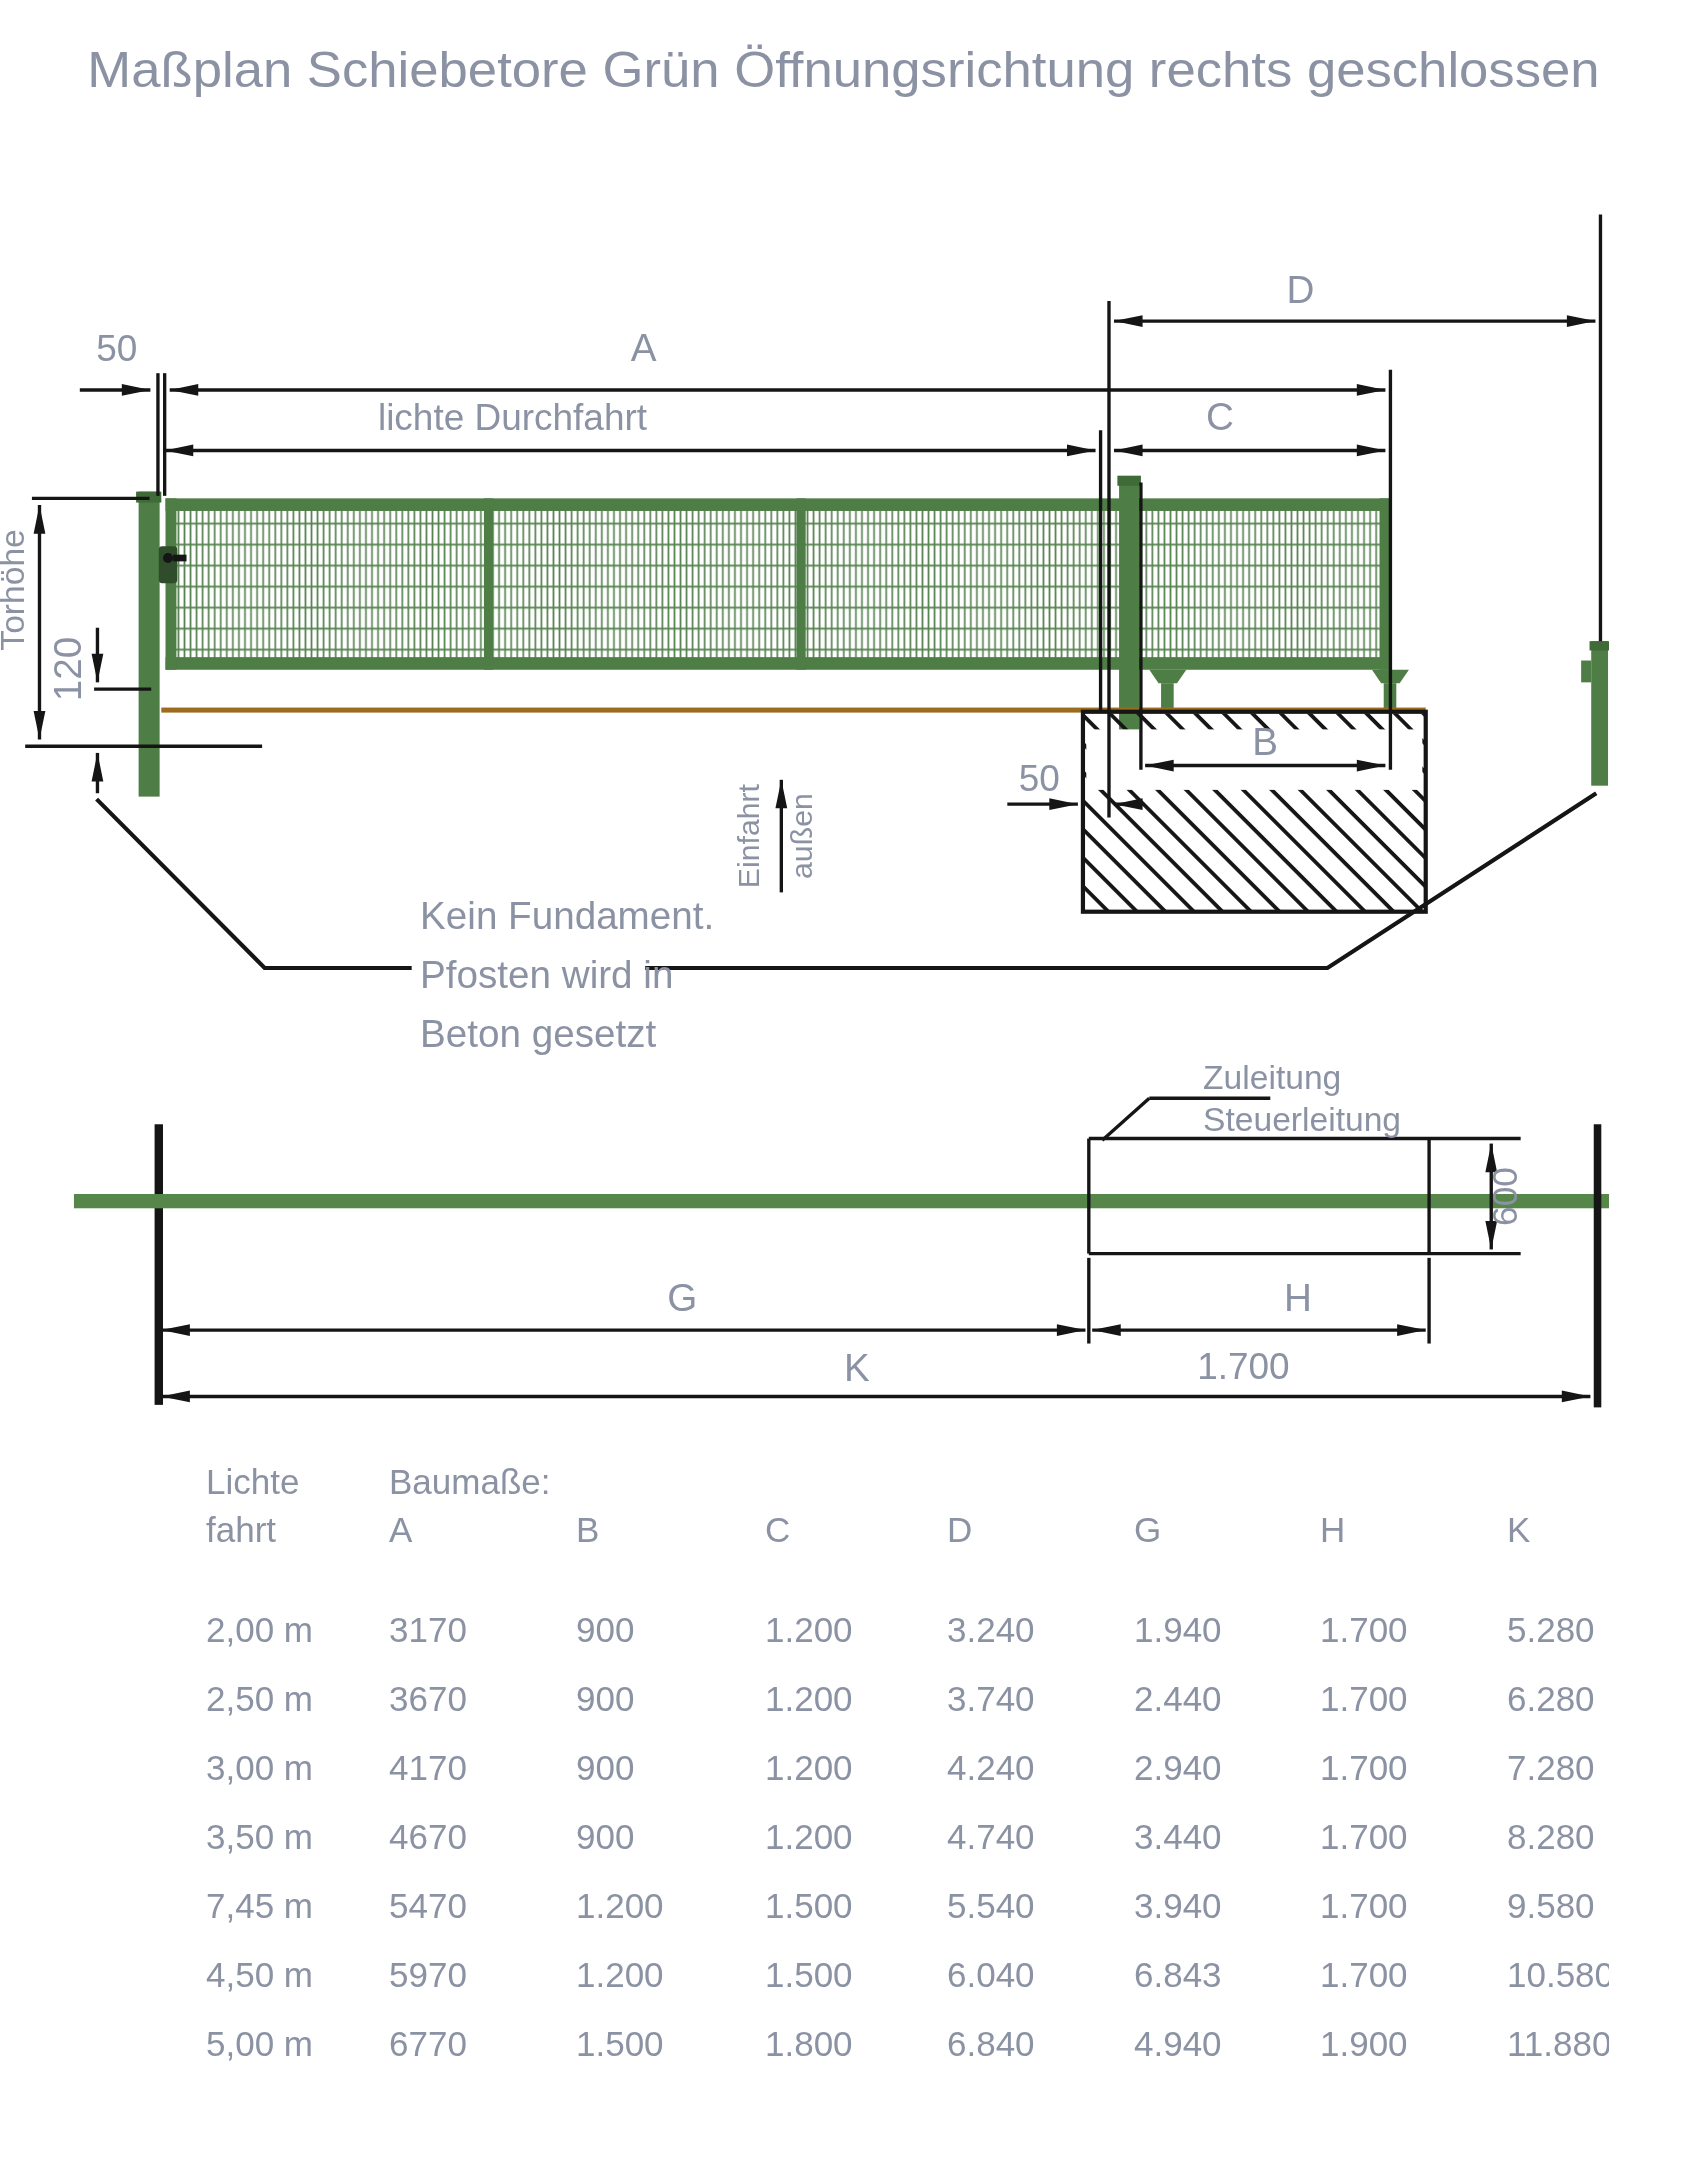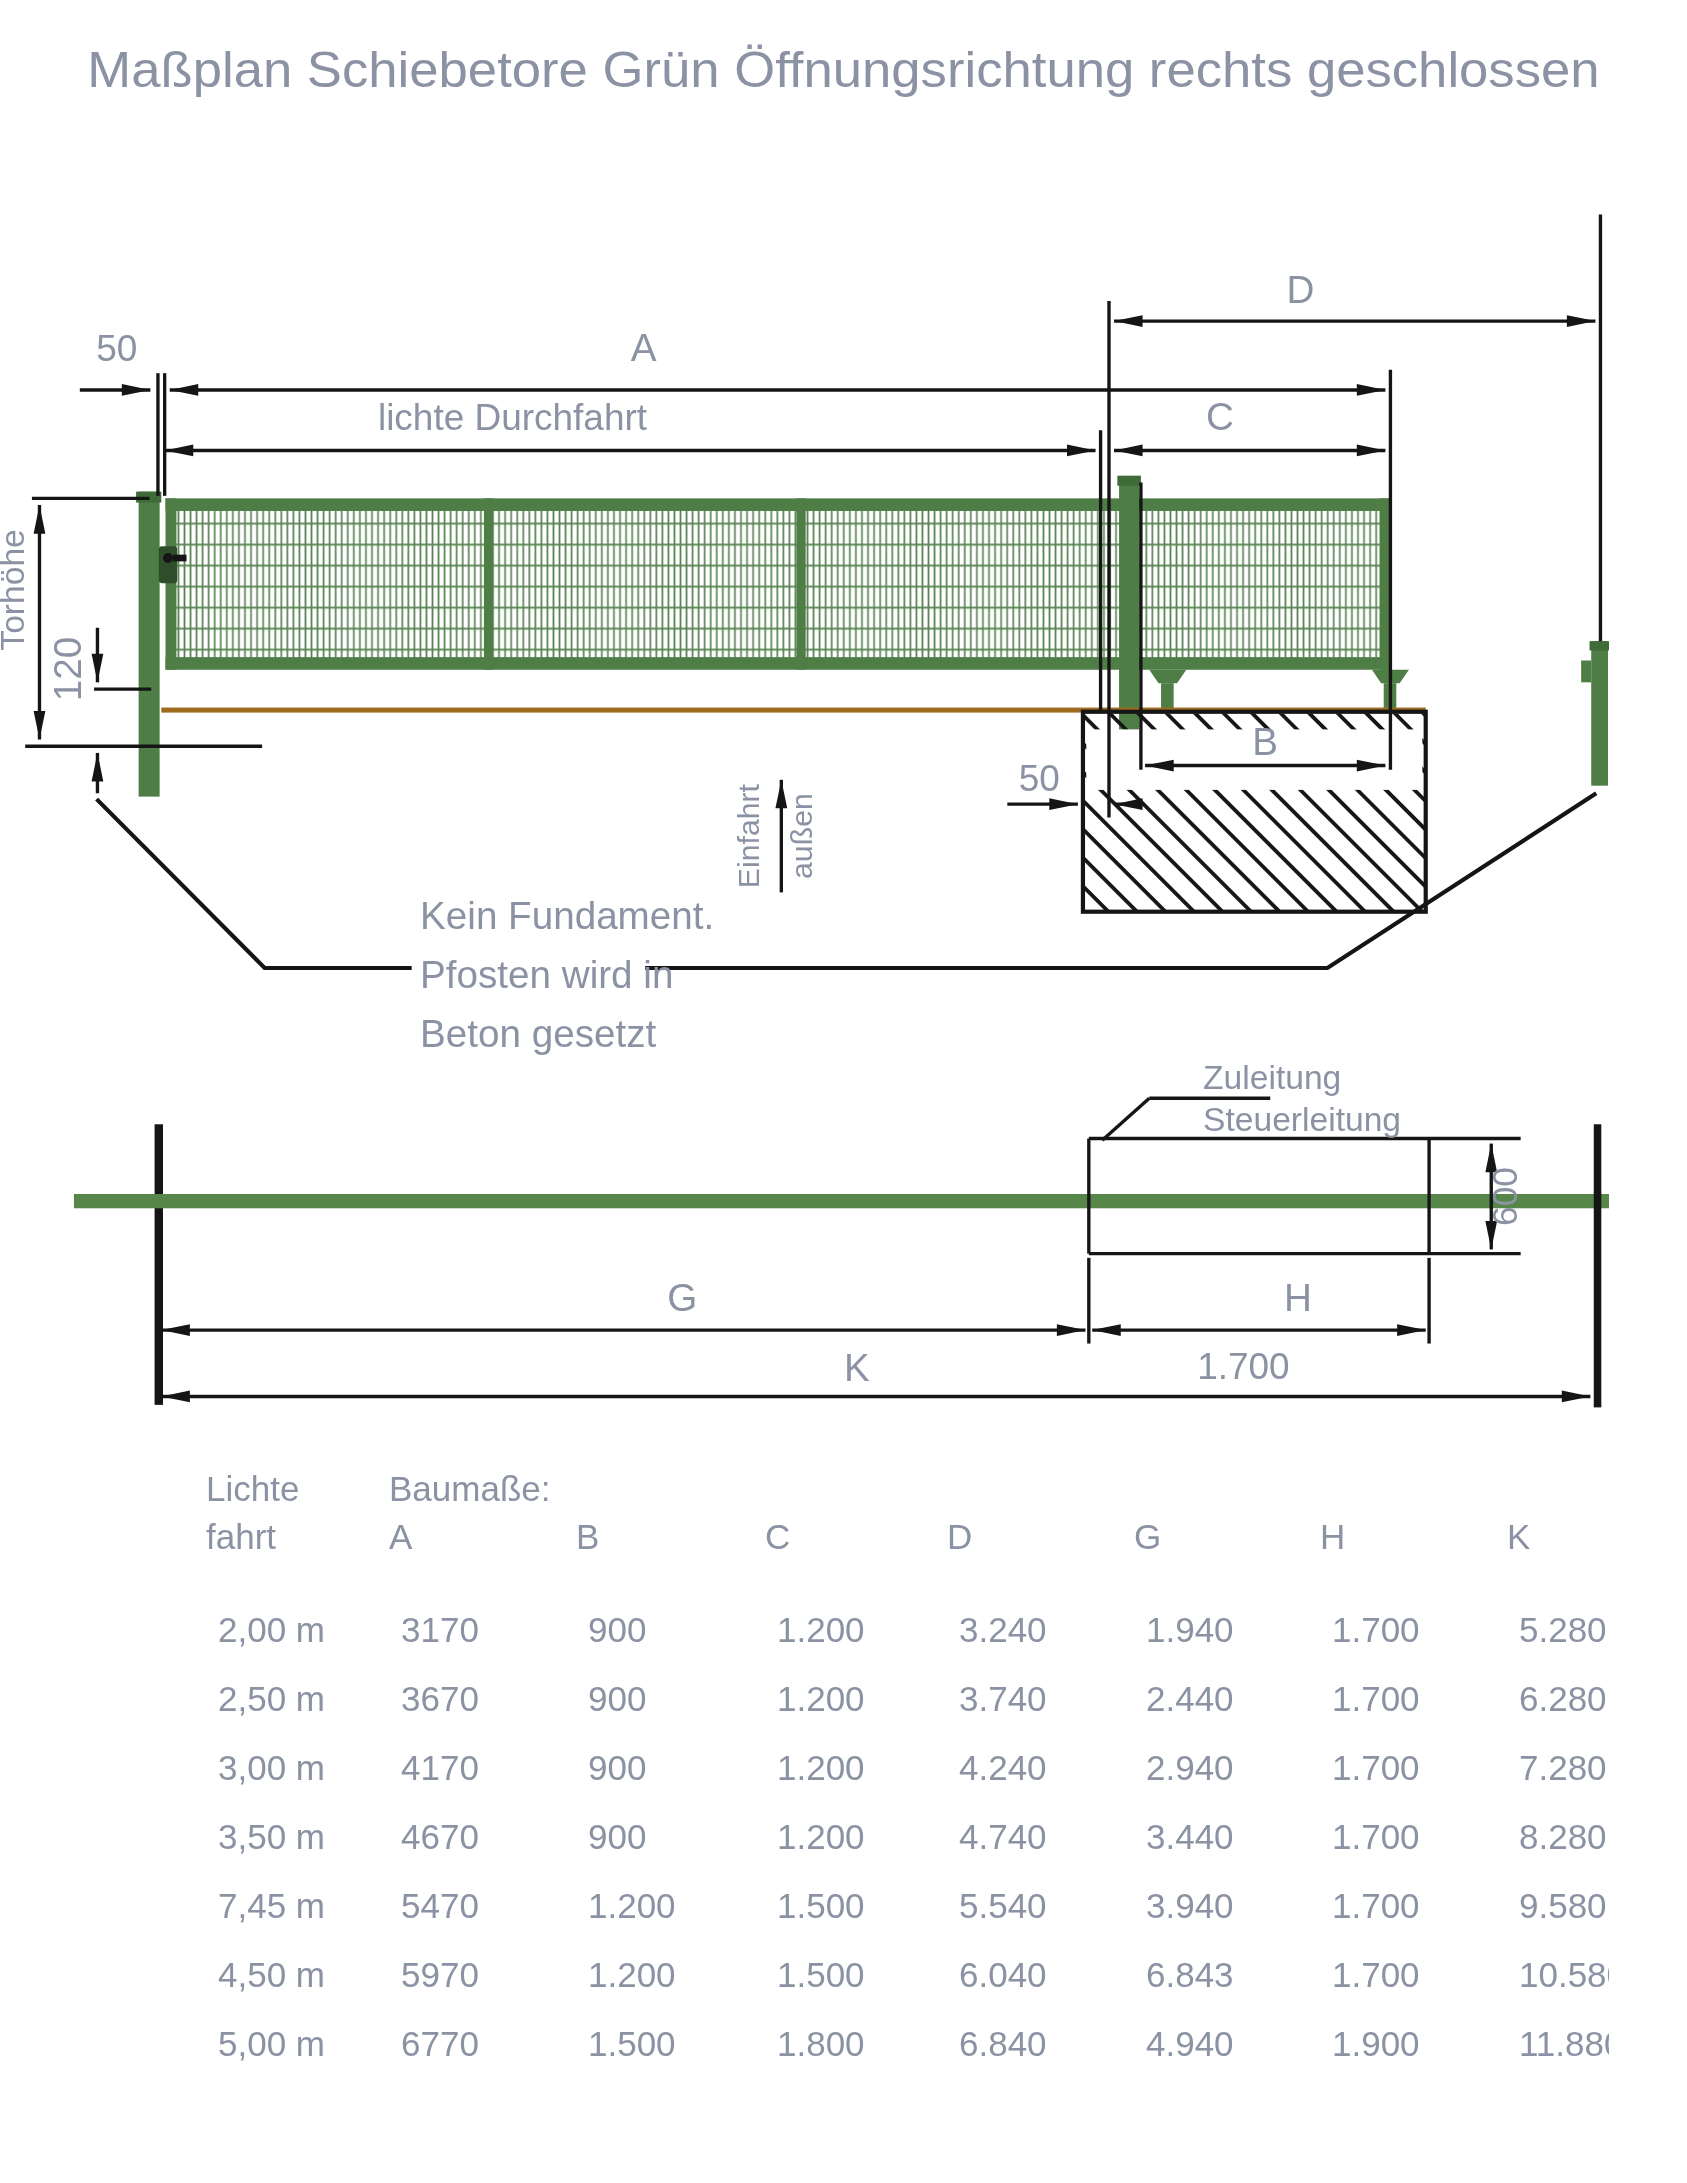--- a/index.html
+++ b/index.html
@@ -152,21 +152,21 @@
     <text class="dim-label" x="1432" y="1296" font-size="40">Zuleitung</text>
     <text class="dim-label" x="1432" y="1346" font-size="40">Steuerleitung</text>
     <text class="dim-label" x="1806" y="1424" font-size="42" text-anchor="middle" transform="rotate(-90 1806 1424)">600</text>
     <text class="dim-label" x="812" y="1560" font-size="46" text-anchor="middle">G</text>
     <text class="dim-label" x="1545" y="1560" font-size="46" text-anchor="middle">H</text>
     <text class="dim-label" x="1480" y="1641" font-size="44" text-anchor="middle">1.700</text>
     <text class="dim-label" x="1020" y="1643" font-size="46" text-anchor="middle">K</text>
   </g>
 </svg>
 
-  <div class="tblwrap thead" style="left:206px;top:1458px;width:1434px;margin-top:7px;">
+  <div class="tblwrap thead" style="left:206px;top:1458px;width:1434px;">
     <div class="trow">
       <span class="tcell">Lichte</span>
       <span class="tcell">Baumaße:</span>
       <span class="tcell"></span>
         <span class="tcell"></span>
         <span class="tcell"></span>
         <span class="tcell"></span>
         <span class="tcell"></span>
         <span class="tcell"></span>
     </div>
@@ -175,21 +175,21 @@
       <span class="tcell">A</span>
       <span class="tcell">B</span>
       <span class="tcell">C</span>
       <span class="tcell">D</span>
       <span class="tcell">G</span>
       <span class="tcell">H</span>
       <span class="tcell">K</span>
     </div>
   </div>
 
-  <div class="tblwrap tbody" style="left:218px;top:1595px;width:1434px;">
+  <div class="tblwrap tbody" style="left:206px;top:1595px;width:1434px;">
     <div class="trow">
       <span class="tcell">2,00 m</span>
       <span class="tcell">3170</span>
       <span class="tcell">900</span>
       <span class="tcell">1.200</span>
       <span class="tcell">3.240</span>
       <span class="tcell">1.940</span>
       <span class="tcell">1.700</span>
       <span class="tcell">5.280</span>
     </div>

